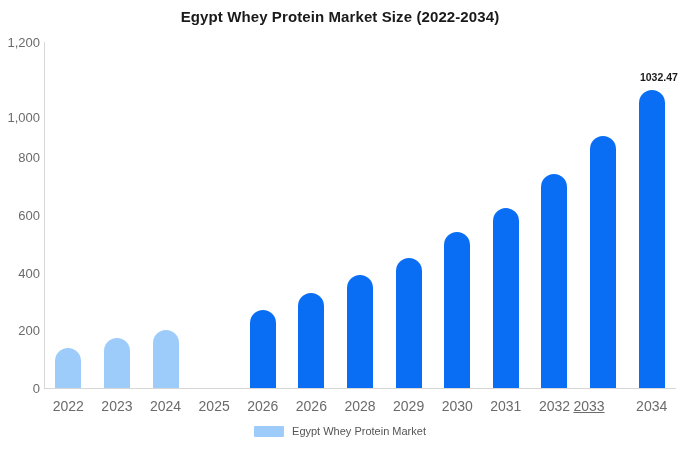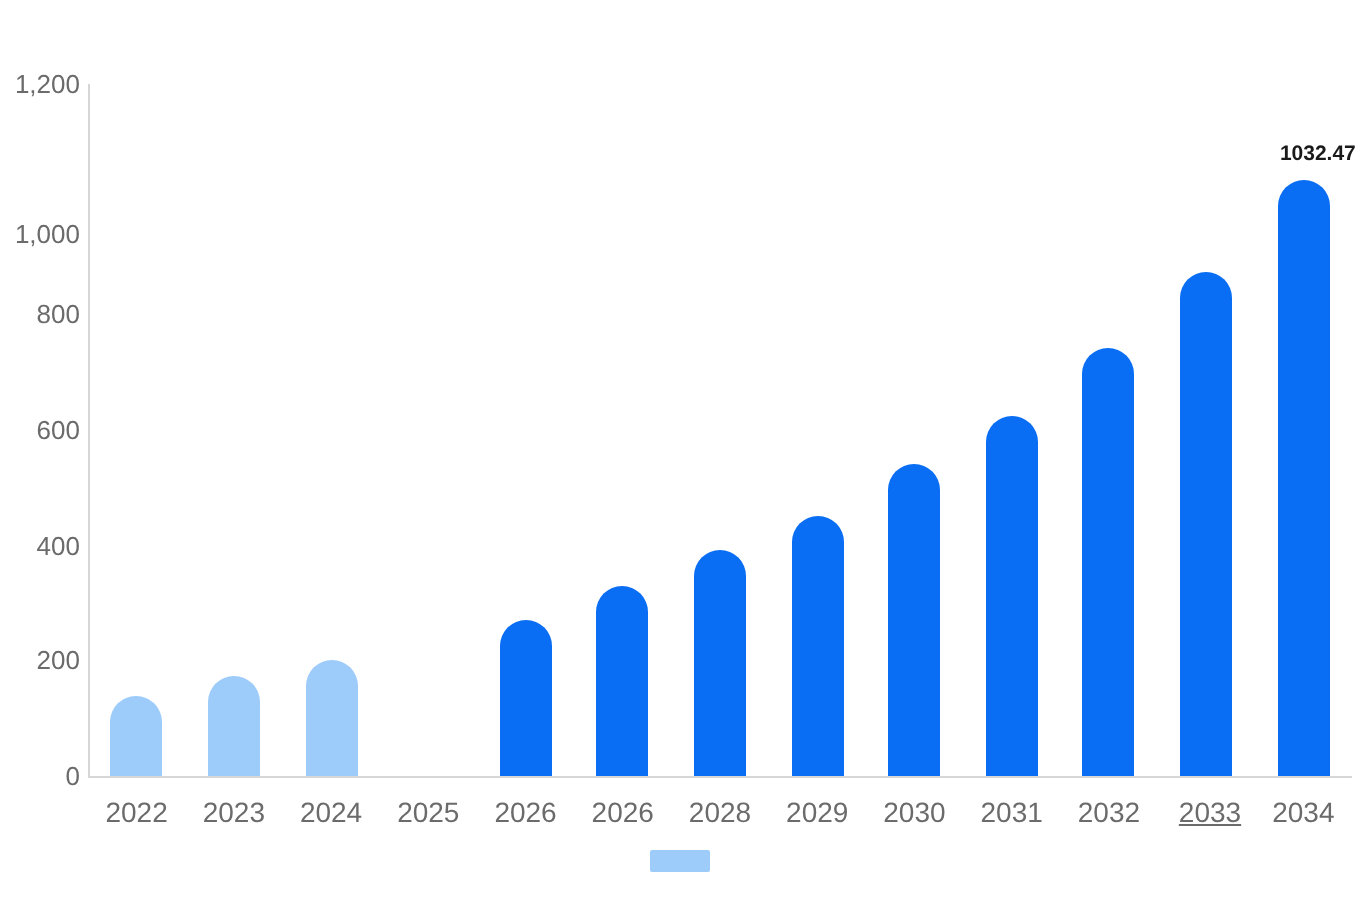--- a/index.html
+++ b/index.html
@@ -150,20 +150,21 @@
     font-size: 11px;
     color: #555555;
     white-space: nowrap;
   }
 </style>
 </head>
 <body>
 
 <div id="chart-root">
 
+  <div id="chart-title">Egypt Whey Protein Market Size (2022-2034)</div>
 
   <div id="y-tick-labels">
       <div class="y-tick-label" style="top: 388px;">0</div>
       <div class="y-tick-label" style="top: 330.333px;">200</div>
       <div class="y-tick-label" style="top: 272.667px; padding-left: 44px;">400</div>
       <div class="y-tick-label" style="top: 215px;">600</div>
       <div class="y-tick-label" style="top: 157.333px;">800</div>
       <div class="y-tick-label" style="top: 117px; padding-left: 28px;">1,000</div>
       <div class="y-tick-label" style="top: 42px;">1,200</div>
     </div>
@@ -216,21 +217,22 @@
       <div class="x-tick-label" style="left: 72.9231px;">2023</div>
       <div class="x-tick-label" style="left: 121.538px;">2024</div>
       <div class="x-tick-label" style="left: 170.154px;">2025</div>
       <div class="x-tick-label" style="left: 218.769px;">2026</div>
       <div class="x-tick-label" style="left: 267.385px;">2026</div>
       <div class="x-tick-label" style="left: 316px;">2028</div>
       <div class="x-tick-label" style="left: 364.615px;">2029</div>
       <div class="x-tick-label" style="left: 413.231px;">2030</div>
       <div class="x-tick-label" style="left: 461.846px;">2031</div>
       <div class="x-tick-label" style="left: 510.462px;">2032</div>
-      <div class="x-tick-label" style="left: 561px; text-decoration: underline;">2033</div>
+      <div class="x-tick-label" style="left: 545px; text-decoration: underline;">2033</div>
       <div class="x-tick-label" style="left: 607.692px;">2034</div>
     </div>
 
   <div id="legend">
     <div id="legend-swatch" style="background: rgb(157, 204, 250);"></div>
+    <div id="legend-label">Egypt Whey Protein Market</div>
   </div>
 
 </div>
 
 </body></html>

